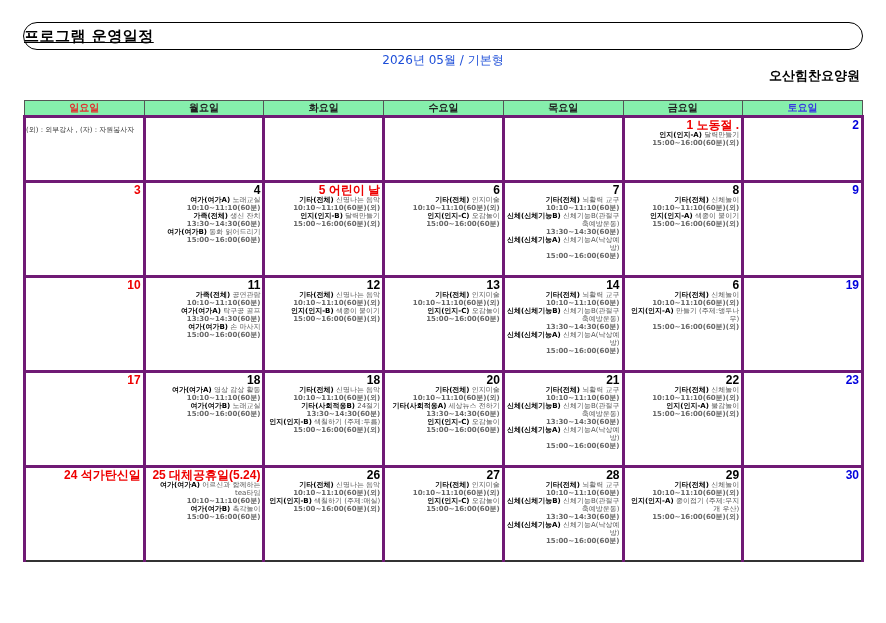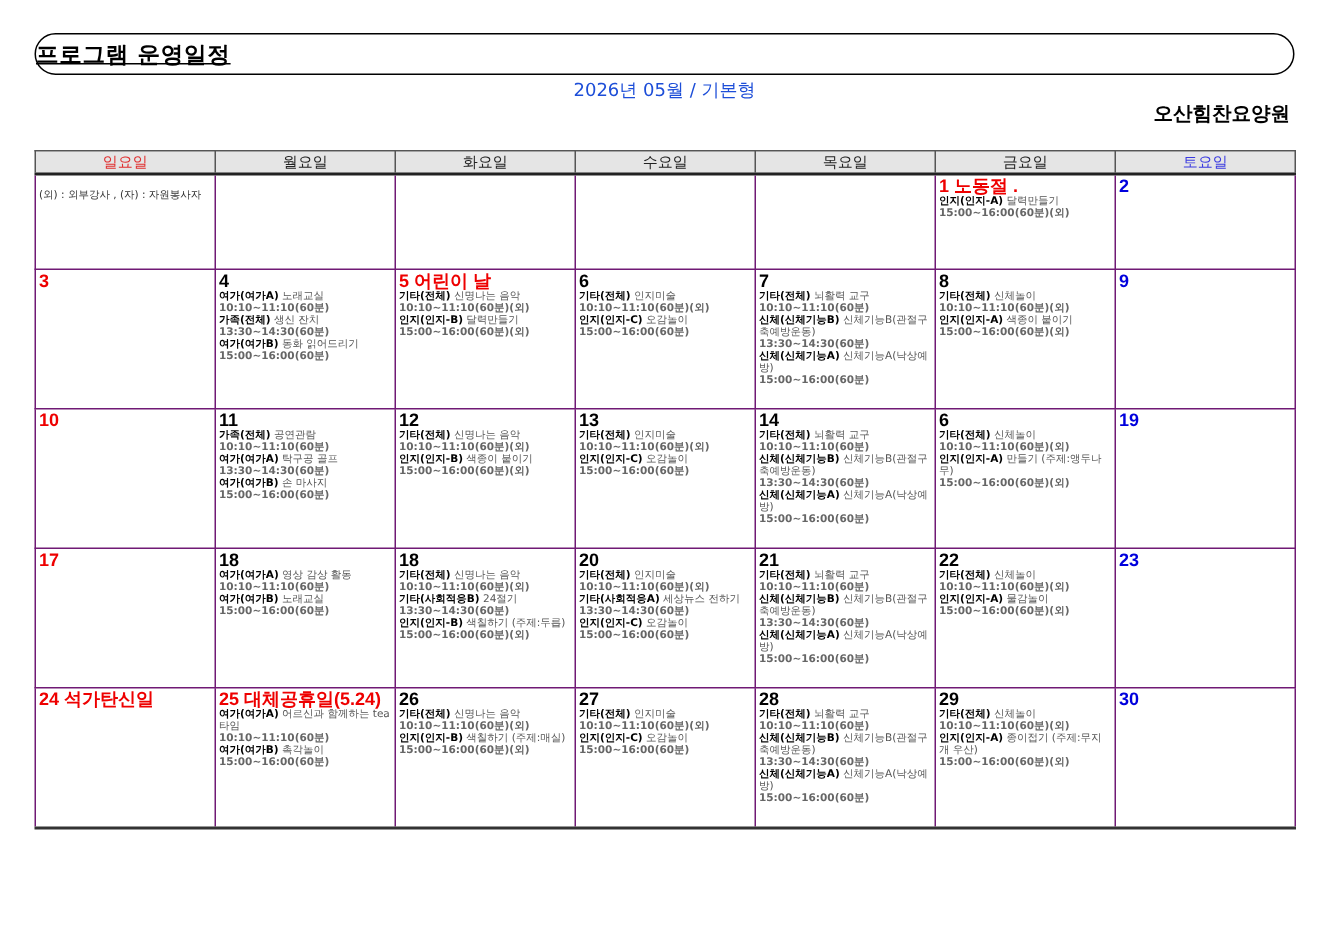--- a/index.html
+++ b/index.html
@@ -11,28 +11,28 @@
   }
   .title-box span { font-size: 15px; font-weight: bold; text-decoration: underline; letter-spacing: 0.5px; }
   .subtitle { position: absolute; left: 0; width: 886px; top: 52px; text-align: center; font-size: 12px; color: #1d4ed8; }
   .org { position: absolute; right: 26px; top: 67px; font-size: 13px; font-weight: bold; }
   .legend-note { position: absolute; left: 26px; top: 97px; font-size: 7px; color: #333; margin-top: 28px; }
   table.cal {
     position: absolute; left: 23px; top: 100px; width: 841px;
     border-collapse: collapse; table-layout: fixed;
   }
   table.cal th {
-    background: #e5e5e5; border: 1px solid #555; height: 14px; padding: 0;
-    font-size: 10px; font-weight: normal; color: #222;
+    background: #86efac; border: 1px solid #555; height: 14px; padding: 0;
+    font-size: 10px; font-weight: bold; color: #222;
   }
   table.cal th.sun { color: #e03030; }
   table.cal th.sat { color: #3a3ae0; }
   table.cal td {
-    border: 1px solid #701a75; vertical-align: top; padding: 1px 2px;
-    font-size: 7px; line-height: 8px; color: #555; overflow: hidden;
+    border: 3px solid #701a75; vertical-align: top; padding: 1px 2px;
+    font-size: 7px; line-height: 8px; color: #555; overflow: hidden; text-align: right;
   }
   table.cal tr.r1 td { height: 60px; }
   table.cal tr.rn td { height: 90px; }
   table.cal tr.header-row th { border-bottom: 2px solid #222; }
   table.cal tr:last-child td { border-bottom: 2px solid #333; }
   .daynum { font-size: 12px; font-weight: bold; line-height: 12px; color: #000; font-family: "Liberation Sans", sans-serif; }
   .daynum.red { color: #ee0000; }
   .daynum.blue { color: #0000dd; }
   .daynum.holiday { color: #ee0000; }
   .ev { margin: 0; }

